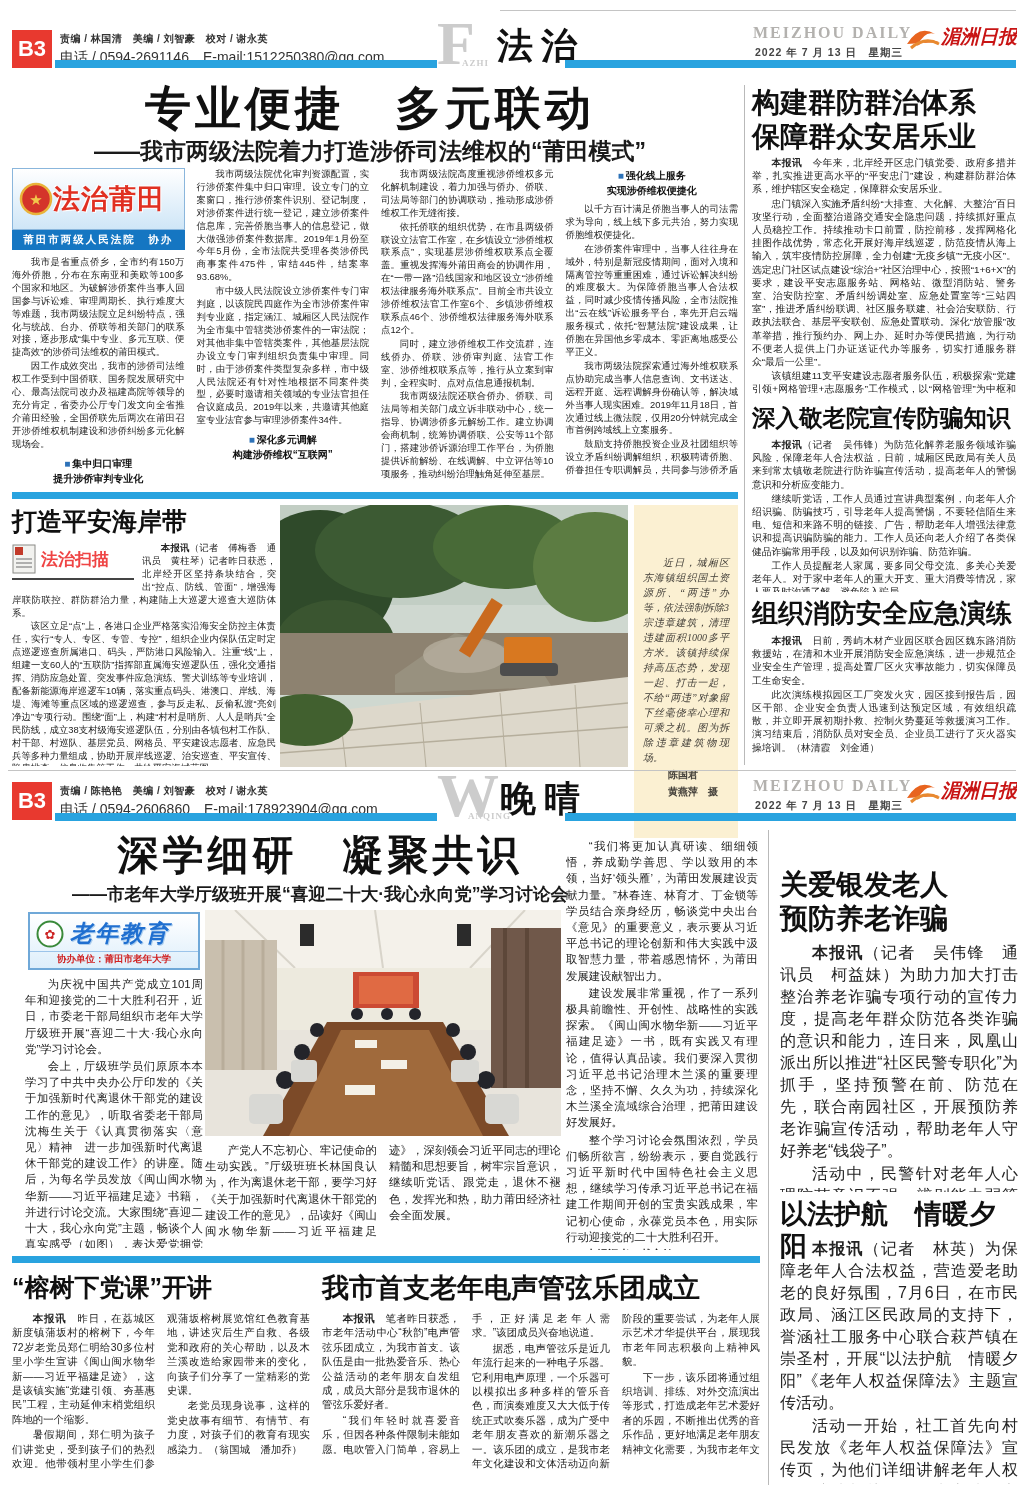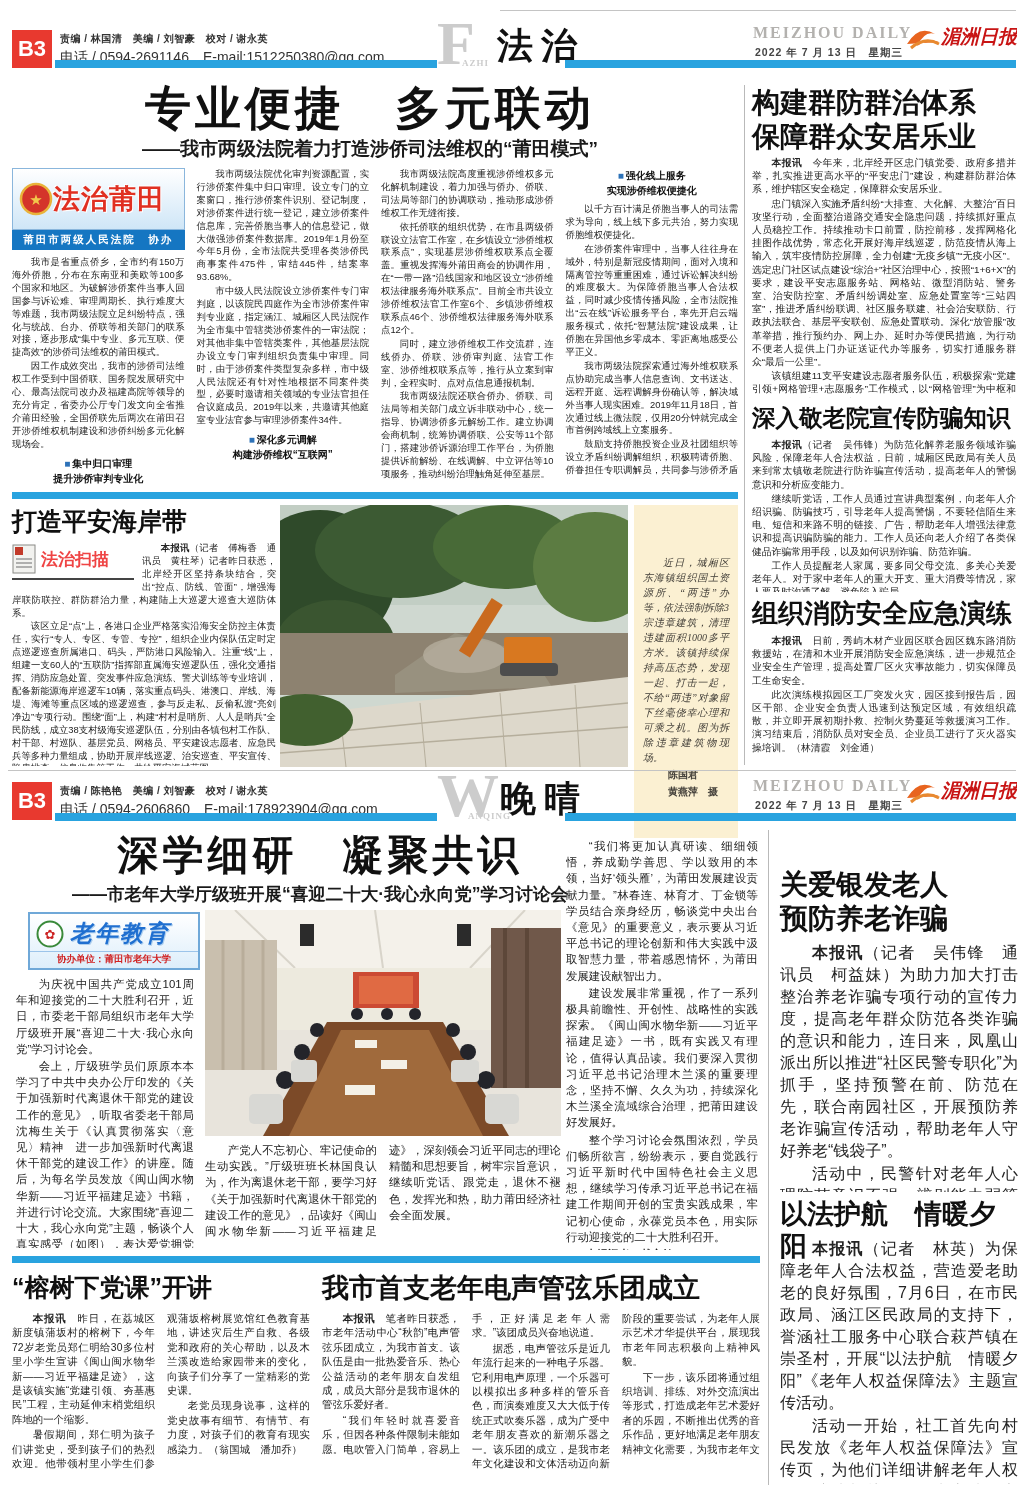--- a/index.html
+++ b/index.html
@@ -87,21 +87,21 @@
   <div class="abs mhdate" style="left:755px;top:42px;">2022 年 7 月 13 日　星期三</div>
   <div class="abs" style="left:905px;top:16px;width:112px;height:40px;">
     <svg width="112" height="40" viewBox="0 0 112 40">
       <path d="M2 28 Q 14 8 30 18 Q 20 14 12 30 Q 24 22 34 26 Z" fill="#e8641f"></path>
       <path d="M6 32 Q 20 20 34 28" stroke="#e8892f" stroke-width="3" fill="none"></path>
       <text x="36" y="27" font-size="19" font-weight="bold" font-style="italic" font-family="'Liberation Serif',serif" fill="#c81414">湄洲日报</text>
     </svg>
   </div>
 
   <div class="abs h-main" style="left:60px;top:78px;width:620px;font-size:46px;">专业便捷　多元联动</div>
-  <div class="abs h-sub" style="left:50px;top:136px;width:640px;font-size:19px;">——我市两级法院着力打造涉侨司法维权的“莆田模式”</div>
+  <div class="abs h-sub" style="left:50px;top:136px;width:640px;font-size:23px;">——我市两级法院着力打造涉侨司法维权的“莆田模式”</div>
 
   <div class="abs cols4" style="left:12px;top:168px;width:726px;height:320px;">
     <div class="fzlogo">
       <div class="fzbox">
         <svg width="34" height="34" viewBox="0 0 34 34">
           <circle cx="17" cy="17" r="15" fill="#d4342a" stroke="#e9b33a" stroke-width="2.5"></circle>
           <text x="17" y="23" text-anchor="middle" font-size="15" fill="#f2c84b">★</text>
         </svg>
         <span class="fztxt">法治莆田</span>
       </div>
@@ -237,21 +237,21 @@
     <div class="lnrow">
       <svg width="28" height="28" viewBox="0 0 28 28">
         <circle cx="14" cy="14" r="12.5" fill="#fff" stroke="#3a8a3a" stroke-width="2"></circle>
         <text x="14" y="19" text-anchor="middle" font-size="13" fill="#cc2222">✿</text>
       </svg>
       <span class="lntxt">老年教育</span>
     </div>
     <div class="lnsub">协办单位：莆田市老年大学</div>
   </div>
 
-  <div class="abs" style="left:16px;top:976px;width:178px;height:272px;overflow:hidden;">
+  <div class="abs" style="left:25px;top:976px;width:178px;height:272px;overflow:hidden;">
     <p class="bt2">为庆祝中国共产党成立101周年和迎接党的二十大胜利召开，近日，市委老干部局组织市老年大学厅级班开展“喜迎二十大·我心永向党”学习讨论会。</p>
     <p class="bt2">会上，厅级班学员们原原本本学习了中共中央办公厅印发的《关于加强新时代离退休干部党的建设工作的意见》，听取省委老干部局沈梅生关于《认真贯彻落实〈意见〉精神　进一步加强新时代离退休干部党的建设工作》的讲座。随后，为每名学员发放《闽山闽水物华新——习近平福建足迹》书籍，并进行讨论交流。大家围绕“喜迎二十大，我心永向党”主题，畅谈个人真实感受（如图），表达爱党拥党之情。</p>
 
   </div>
 
   <div class="abs" style="left:205px;top:910px;width:356px;height:226px;">
     <svg width="356" height="226" viewBox="0 0 356 226">
       <rect width="356" height="226" fill="#e8e4dc"></rect>
       <rect width="356" height="58" fill="#f4f1ea"></rect>
       <line x1="30" y1="0" x2="90" y2="58" stroke="#d8d4ca" stroke-width="2"></line>

